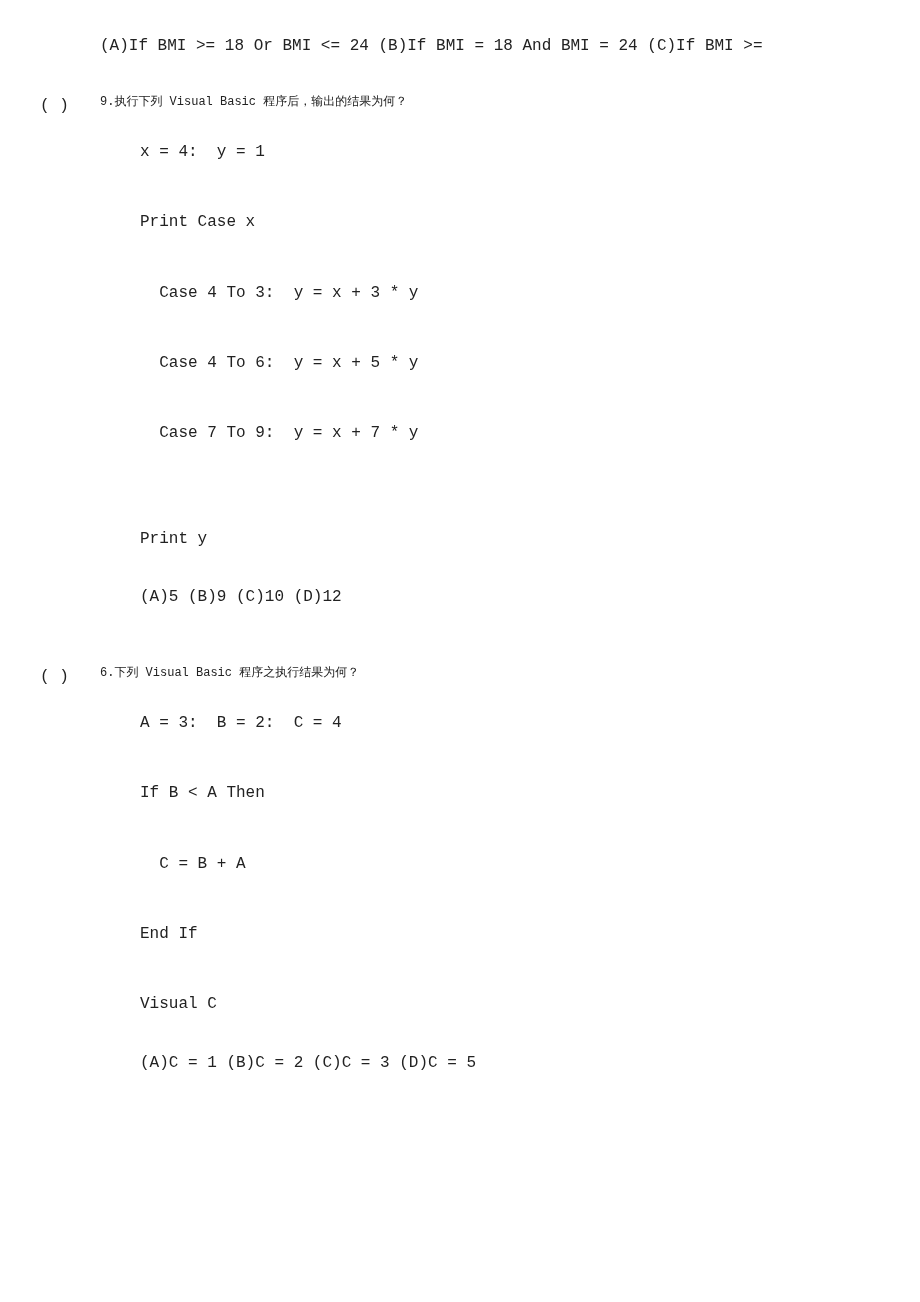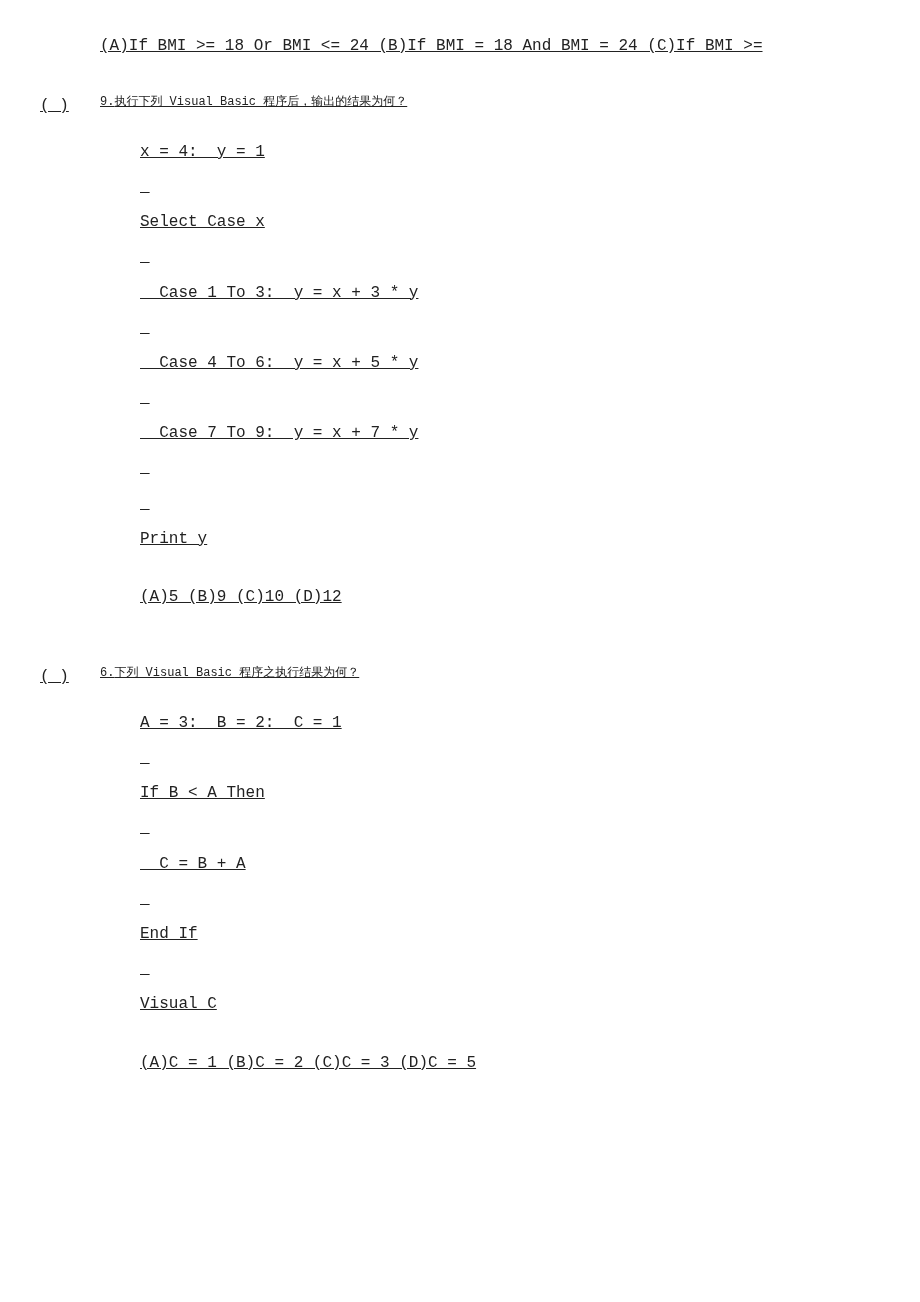--- a/index.html
+++ b/index.html
@@ -14,21 +14,20 @@
       font-size: 16px;
       color: #222222;
       width: 920px;
       min-height: 1302px;
       padding: 30px 40px;
       line-height: 1.8;
     }
 
     .content-block {
       width: 100%;
-      text-decoration: underline;
     }
 
     .intro-text {
       padding-left: 60px;
       margin-bottom: 10px;
       line-height: 2.0;
     }
 
     .question-block {
       margin-bottom: 30px;
@@ -93,23 +92,23 @@
     <div class="question-header">
       <span class="question-paren">(    )</span>
       <span class="question-text">
         <span>9.</span><span>执行下列 Visual Basic 程序后，输出的结果为何？</span>
       </span>
     </div>
 
     <div class="code-section">
       <div class="code-line">x = 4:  y = 1</div>
       <div class="code-line">&nbsp;</div>
-      <div class="code-line">Select Case x</div>
+      <div class="code-line">Print Case x</div>
       <div class="code-line">&nbsp;</div>
-      <div class="code-line">  Case 1 To 3:  y = x + 3 * y</div>
+      <div class="code-line">  Case 4 To 3:  y = x + 3 * y</div>
       <div class="code-line">&nbsp;</div>
       <div class="code-line">  Case 4 To 6:  y = x + 5 * y</div>
       <div class="code-line">&nbsp;</div>
       <div class="code-line">  Case 7 To 9:  y = x + 7 * y</div>
       <div class="code-line">&nbsp;</div>
       <div class="code-line">&nbsp;</div>
       <div class="code-line">Print y</div>
     </div>
 
     <div class="options-line">(A)5  (B)9  (C)10  (D)12</div>
@@ -120,21 +119,21 @@
 
   <div class="question-block">
     <div class="question-header">
       <span class="question-paren">(    )</span>
       <span class="question-text">
         <span>6.</span><span>下列 Visual Basic 程序之执行结果为何？</span>
       </span>
     </div>
 
     <div class="code-section">
-      <div class="code-line">A = 3:  B = 2:  C = 1</div>
+      <div class="code-line">A = 3:  B = 2:  C = 4</div>
       <div class="code-line">&nbsp;</div>
       <div class="code-line">If B &lt; A Then</div>
       <div class="code-line">&nbsp;</div>
       <div class="code-line">  C = B + A</div>
       <div class="code-line">&nbsp;</div>
       <div class="code-line">End If</div>
       <div class="code-line">&nbsp;</div>
       <div class="code-line">Visual C</div>
     </div>
 

